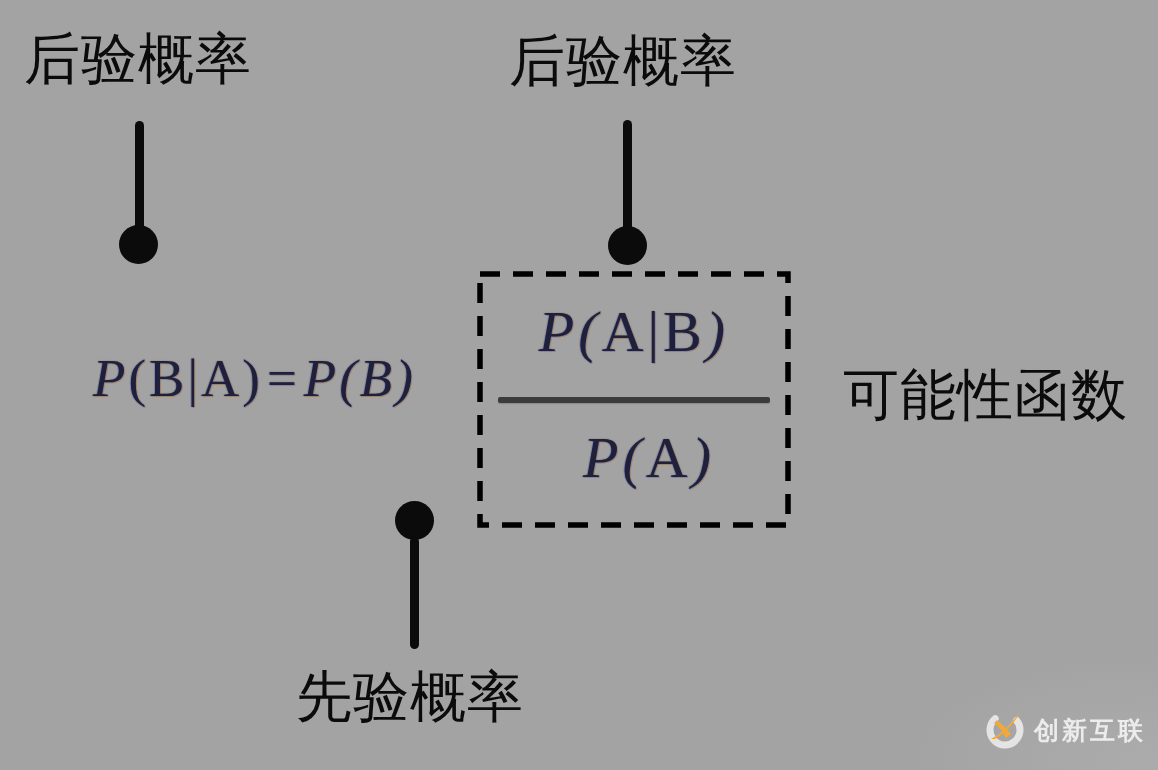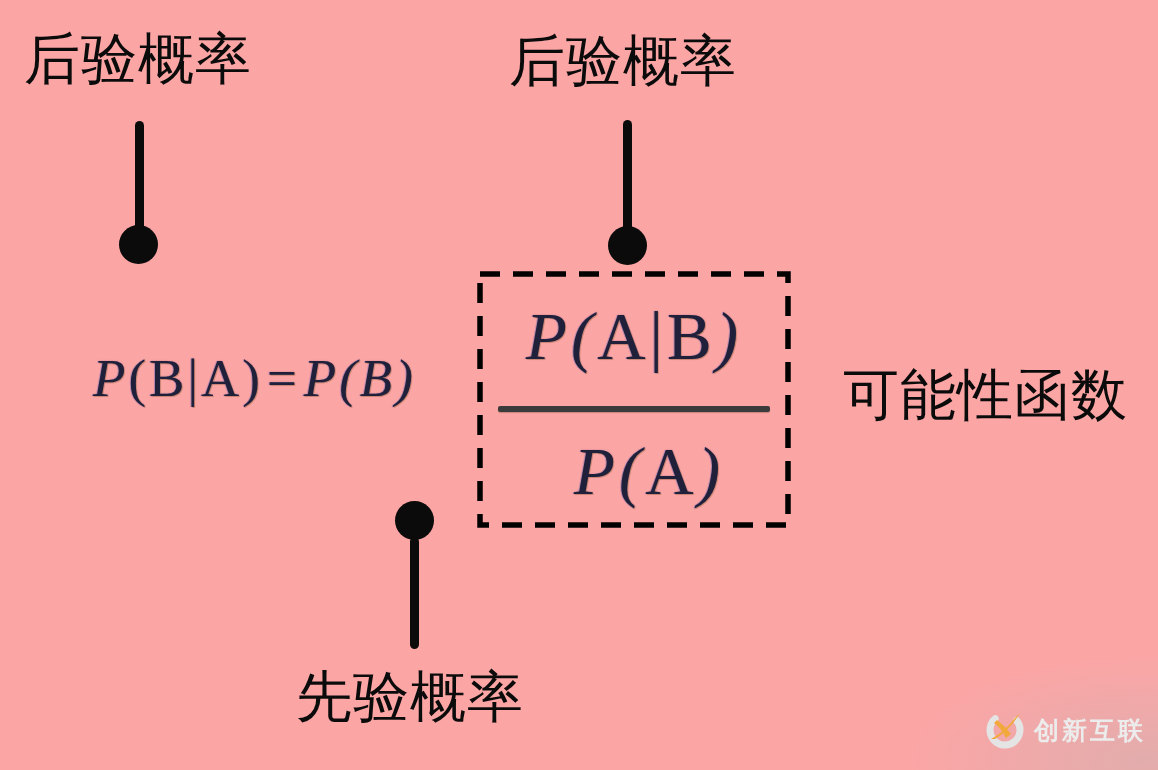--- a/index.html
+++ b/index.html
@@ -1,17 +1,17 @@
 <!DOCTYPE html>
 <html><head>
 <meta charset="utf-8">
 <style>
   html,body{margin:0;padding:0;background:#ffffff;}
   .stage{
-    position:relative;width:1158px;height:770px;background:#fca5a5;
+    position:relative;width:1158px;height:770px;background:#a3a3a3;
     overflow:hidden;font-family:"Liberation Sans",sans-serif;
   }
   
   .lbl{
     position:absolute;font-weight:500;color:#0b0b0b;font-size:56px;
     letter-spacing:1px;white-space:nowrap;line-height:1.05;
   }
   #lbl-posterior-left{left:24px;top:30px;}
   #lbl-posterior-mid{left:509px;top:32px;}
   #lbl-likelihood{left:843px;top:366px;}
@@ -39,21 +39,21 @@
   .it{font-style:italic;}
   .up{font-style:normal;}
   .eq{margin:0 4px;}
   
   #dashed-box{position:absolute;left:477px;top:271px;width:314px;height:257px;}
   
   #fraction{
     position:absolute;left:477px;top:271px;width:314px;height:257px;
     display:flex;flex-direction:column;align-items:center;
   }
-  .frac-row{font-size:67px;letter-spacing:4px;line-height:1;white-space:nowrap;text-align:center;}
+  .frac-row{font-size:58px;letter-spacing:4px;line-height:1;white-space:nowrap;text-align:center;}
   #frac-num{margin-top:32px;}
   #frac-bar{
     width:272px;height:6px;background:#3b3b3b;border-radius:2px;margin-top:36px;
     box-shadow:0 1px 1px rgba(120,90,60,.4);filter:blur(.3px);
   }
   #frac-den{margin-top:26px;margin-left:30px;}
   
   #watermark{
     position:absolute;right:0;bottom:0;width:250px;height:115px;
     background:radial-gradient(ellipse at 95% 92%, rgba(185,185,185,.38), rgba(255,255,255,0) 72%);

